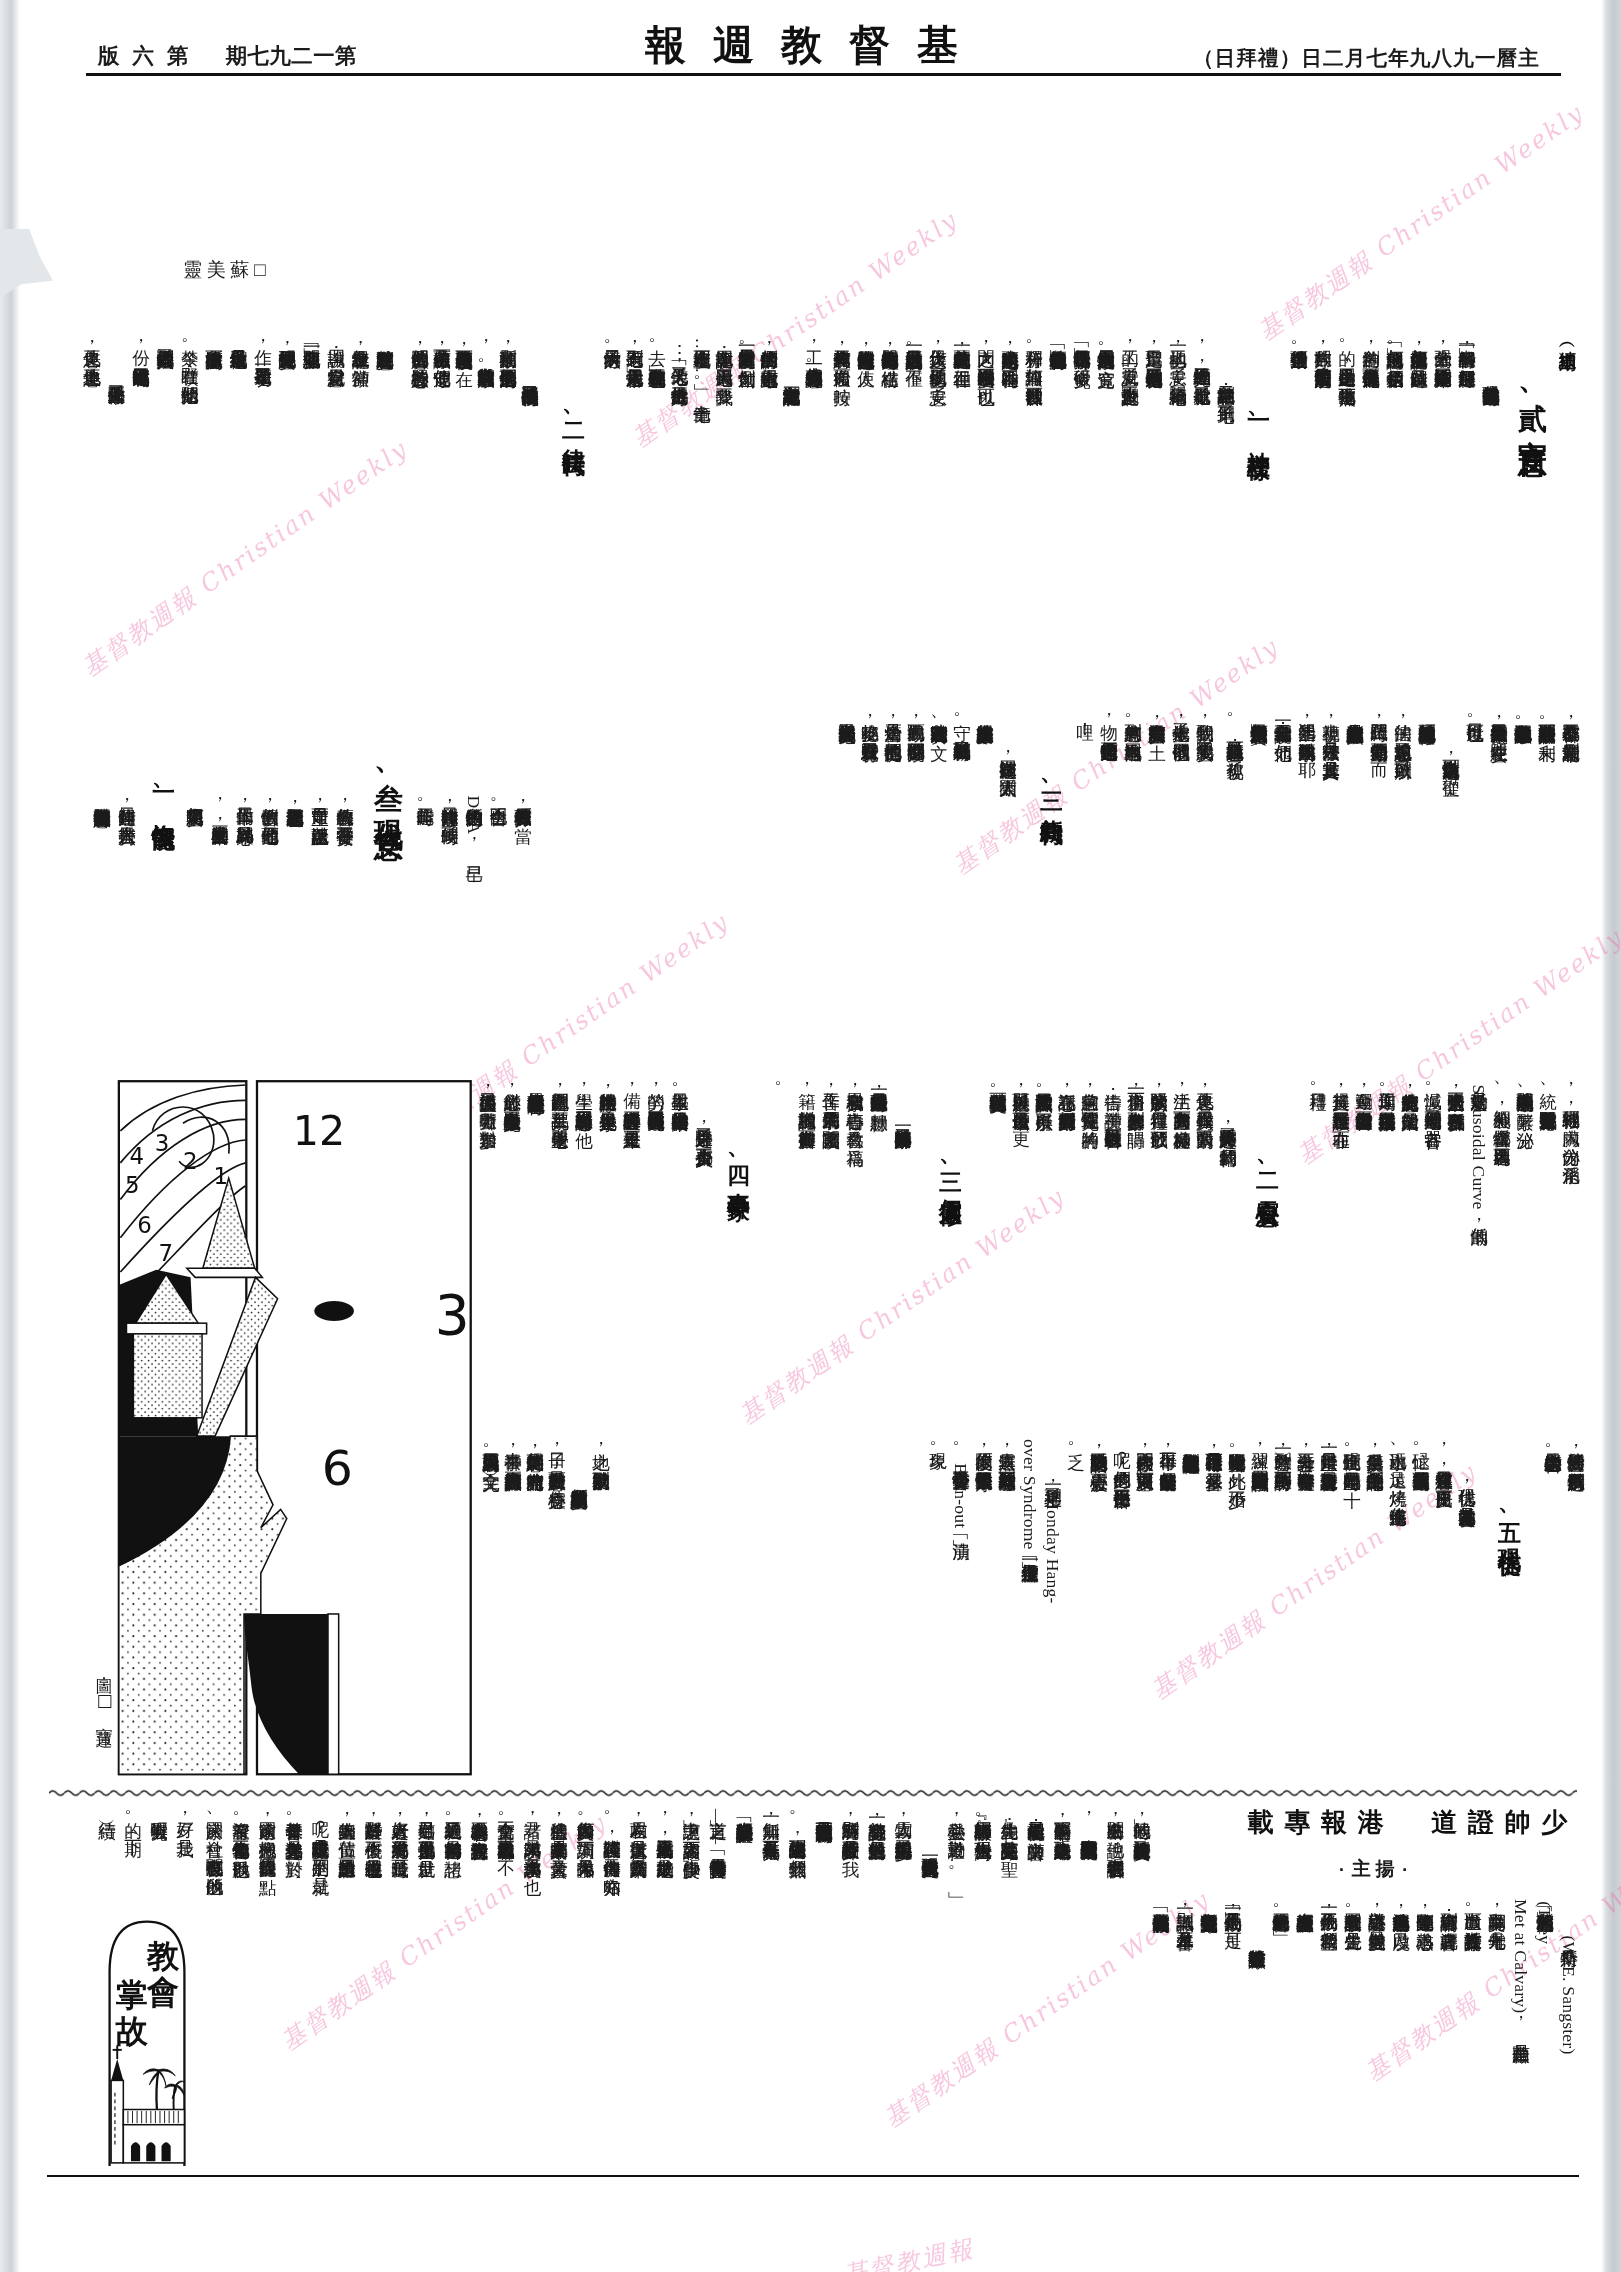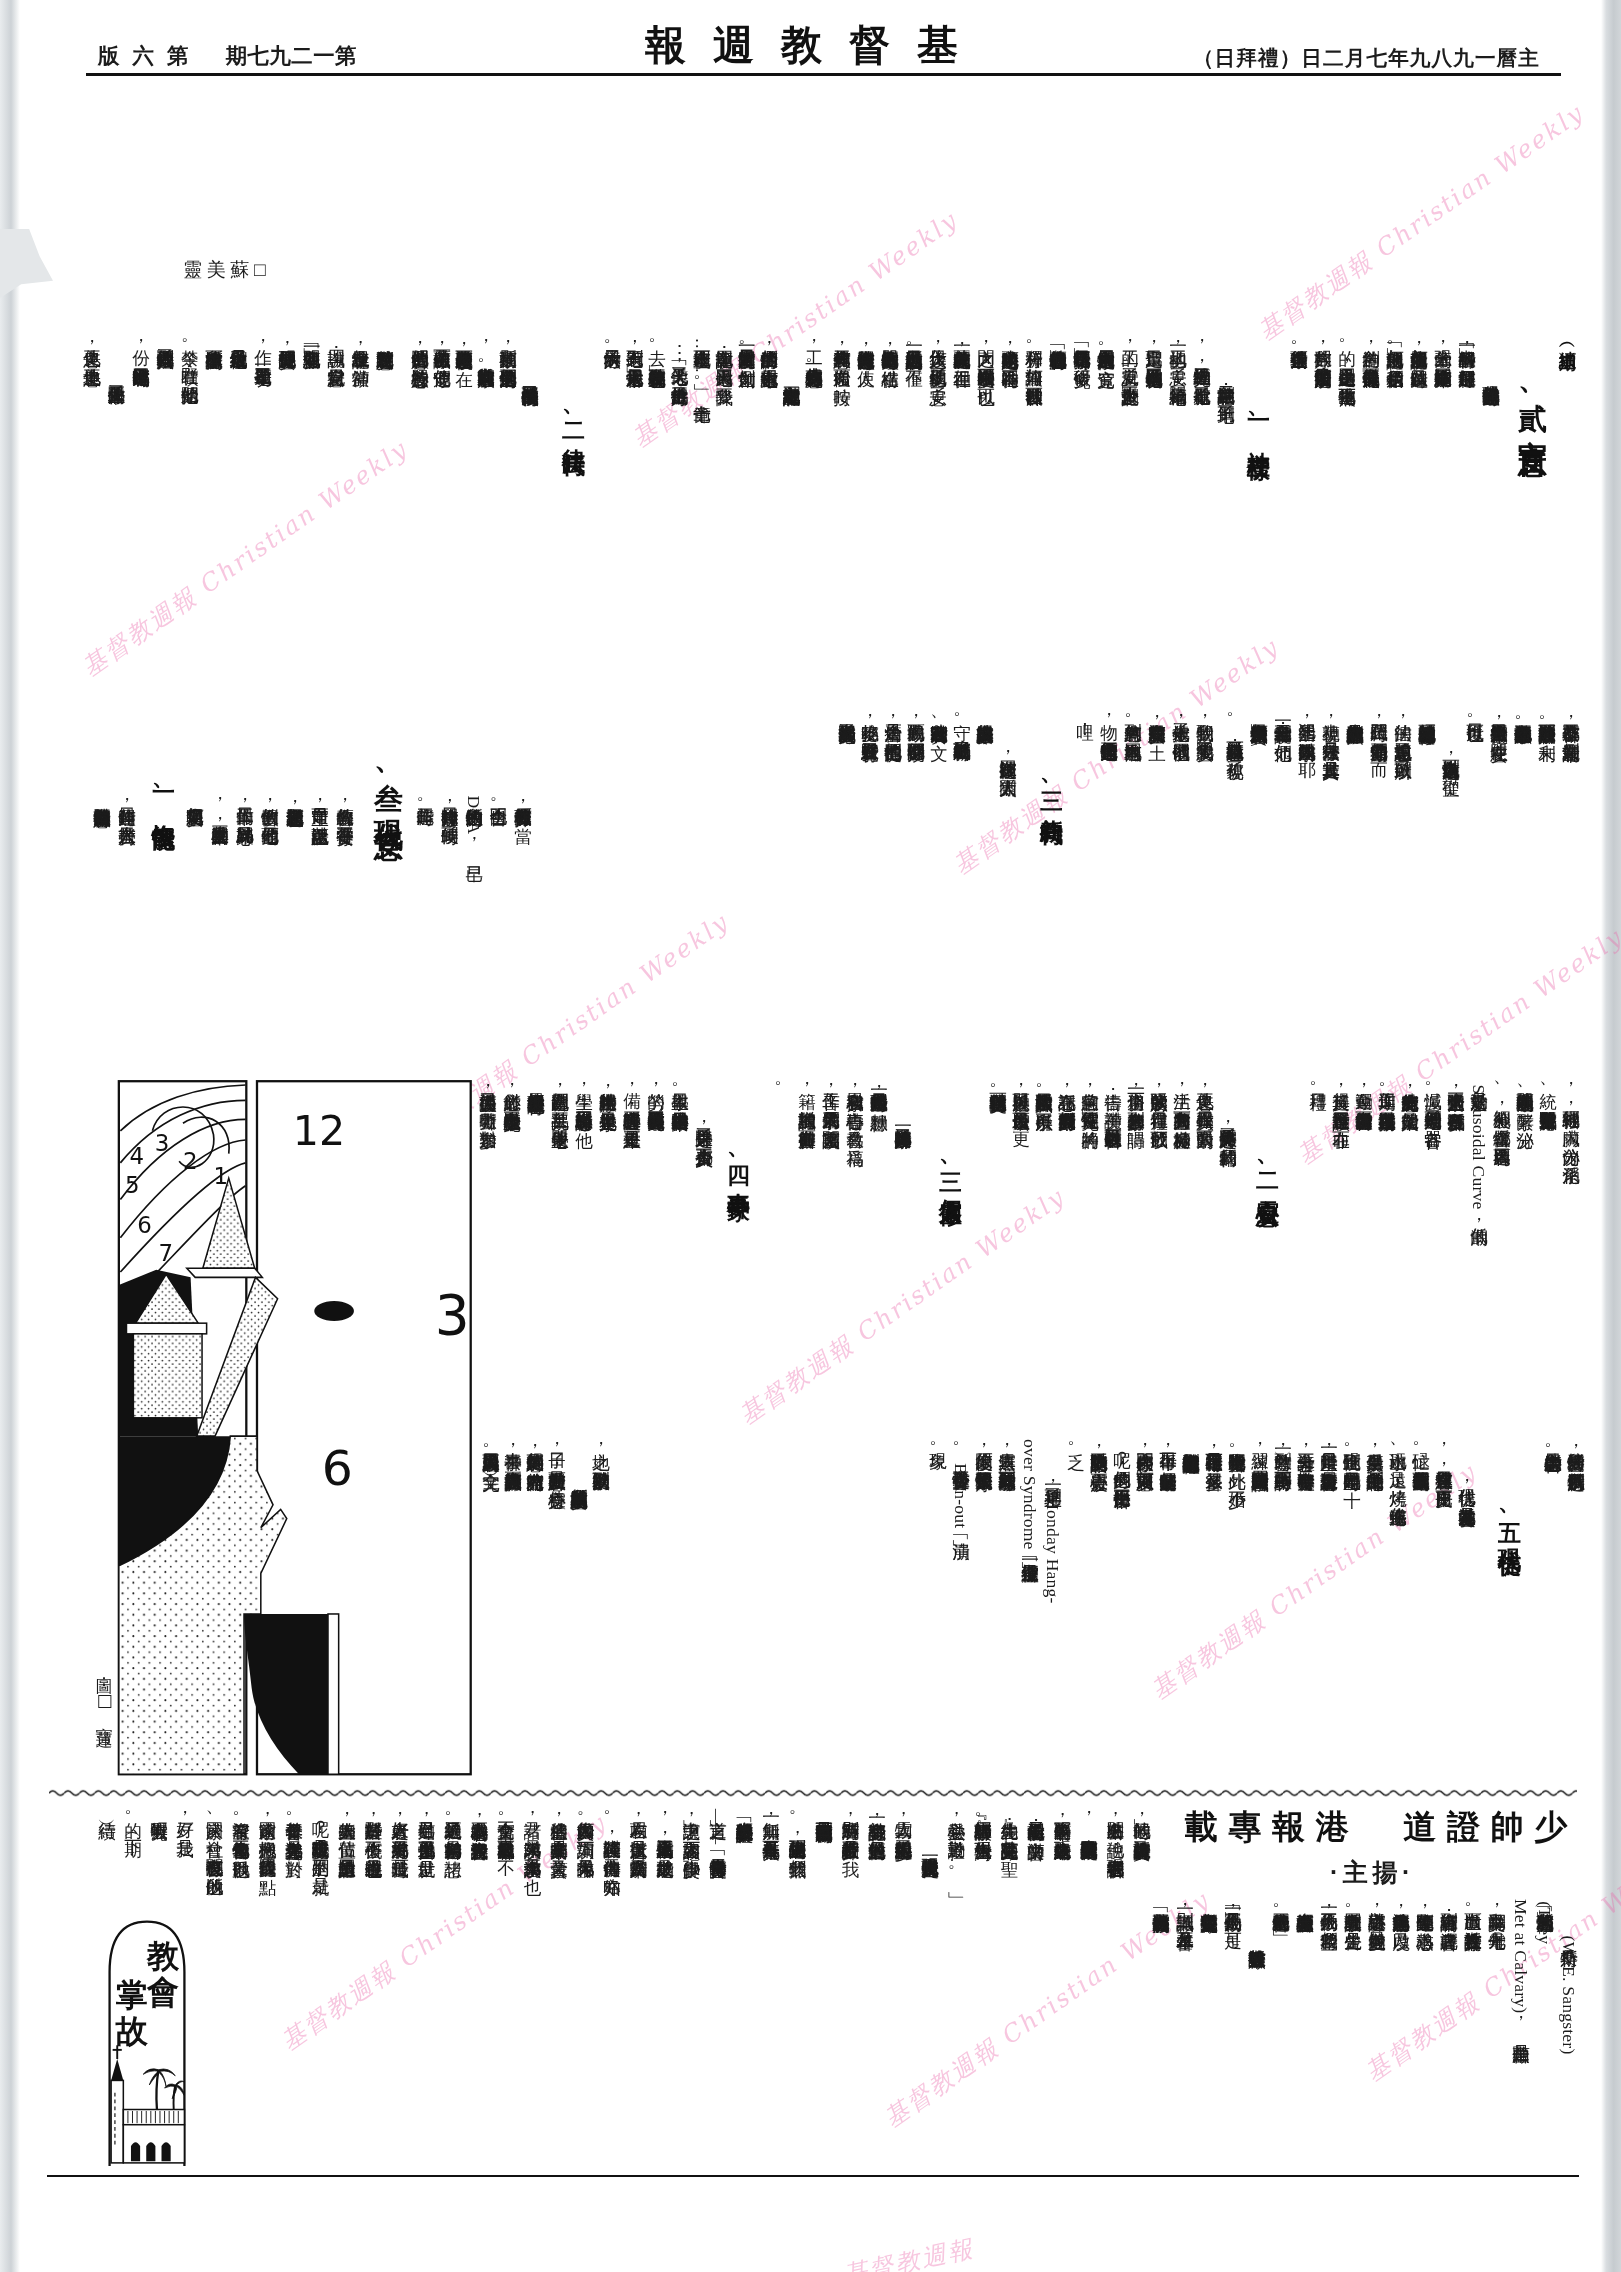--- a/index.html
+++ b/index.html
@@ -26,22 +26,22 @@
   .vb .c{white-space:nowrap;}
   .vb .c.i2{padding-top:36px;}
   .hd{position:absolute;writing-mode:vertical-rl;font-family:"DejaVu Sans",sans-serif;font-weight:bold;
       font-size:23px;line-height:31px;letter-spacing:1.5px;white-space:nowrap;color:#111;}
   .hd.big{font-size:29px;line-height:35px;letter-spacing:3.8px;}
   .hd.note{font-size:17px;line-height:23px;letter-spacing:1.5px;}
   .illus{position:absolute;left:99px;top:1077px;}
   .caption{position:absolute;left:93px;top:1665px;writing-mode:vertical-rl;font-size:17px;letter-spacing:3.8px;
       font-family:"DejaVu Sans",sans-serif;line-height:21.4px;}
   .wave{position:absolute;left:47px;top:1787px;}
-  .ftitle{right:44px;top:1805px;font-family:"DejaVu Serif",serif;font-weight:bold;font-size:33px;letter-spacing:10.7px;color:#111;}
-  .fbyline{right:207px;top:1856px;font-family:Liberation Sans, sans-serif;font-weight:bold;font-size:25px;letter-spacing:4.6px;margin-left:16px;}
+  .ftitle{right:44px;top:1805px;font-family:"DejaVu Serif",serif;font-weight:bold;font-size:26px;letter-spacing:10.7px;color:#111;}
+  .fbyline{right:207px;top:1856px;font-family:Liberation Mono, monospace;font-weight:bold;font-size:19px;letter-spacing:4.6px;margin-left:16px;}
   .frule{position:absolute;left:47px;top:2175px;width:1532px;height:2.3px;background:#111;}
   .logo{position:absolute;left:105px;top:1917px;}
   .wm{position:absolute;transform:rotate(-35deg);transform-origin:left top;white-space:nowrap;
       color:rgba(235,105,170,0.38);font-family:"DejaVu Serif",serif;font-style:italic;font-size:24.4px;letter-spacing:2.3px;pointer-events:none;}
   .wm span+span{margin-left:10.7px;}
 </style>
 </head>
 <body>
 
 <div id="page">

